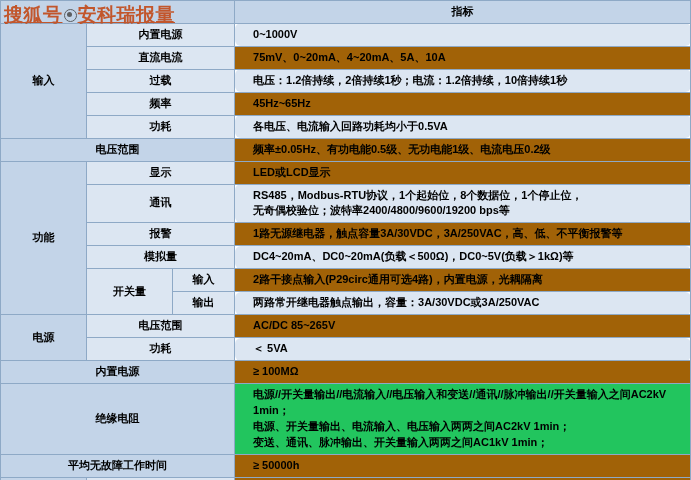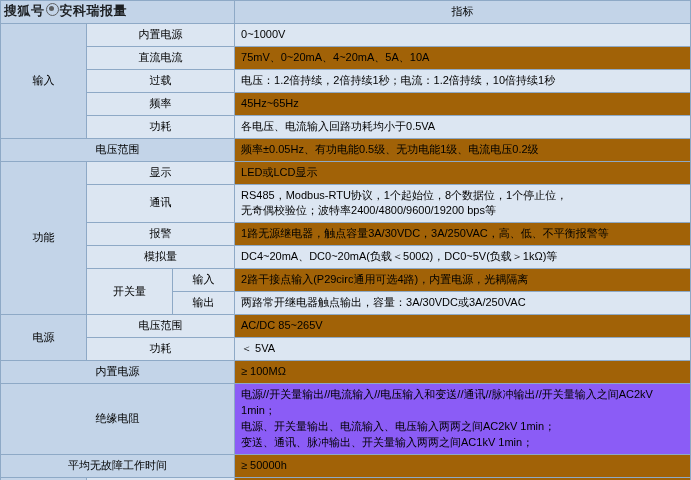--- a/index.html
+++ b/index.html
@@ -17,28 +17,29 @@
   .page {
     position: relative;
     width: 691px;
     height: 480px;
     box-sizing: border-box;
   }
   .watermark {
     position: absolute;
     top: 2px;
     left: 4px;
-    font-size: 13px;
+    font-size: 19px;
     font-weight: bold;
-    color: #000000;
+    color: #c2410c;
     opacity: 0.85;
     letter-spacing: 0.5px;
     white-space: nowrap;
     z-index: 5;
     pointer-events: none;
+    text-decoration: underline;
   }
   .watermark .wm-icon {
     display: inline-block;
     width: 11px;
     height: 11px;
     border-radius: 50%;
     border: 1.5px solid #4a4a4a;
     position: relative;
     vertical-align: -1px;
     margin: 0 1px;
@@ -54,23 +55,24 @@
     background: #4a4a4a;
   }
   table.spec {
     border-collapse: collapse;
     width: 691px;
     table-layout: fixed;
     font-size: 11px;
   }
   table.spec td {
     border: 1px solid #8ea9c6;
-    padding: 3px 6px;
+    padding: 3px 18px;
     vertical-align: middle;
     line-height: 1.45;
+    font-weight: bold;
   }
   .c-label {
     background: #c3d4e8;
     text-align: center;
     font-weight: normal;
   }
   .c-label2 {
     background: #dce6f2;
     text-align: center;
   }
@@ -80,23 +82,24 @@
   }
   .c-val {
     background: #a16207;
     text-align: left;
     padding-left: 8px;
   }
   .c-val-blue {
     background: #dce6f2;
     text-align: left;
     padding-left: 8px;
+    border-radius: 6px;
   }
   .c-val-band {
-    background: #8b5cf6;
+    background: #22c55e;
     text-align: left;
     padding-left: 8px;
   }
   .multiline {
     white-space: pre-line;
   }
   .col-a { width: 86px; }
   .col-b { width: 86px; }
   .col-c { width: 62px; }
 </style>

